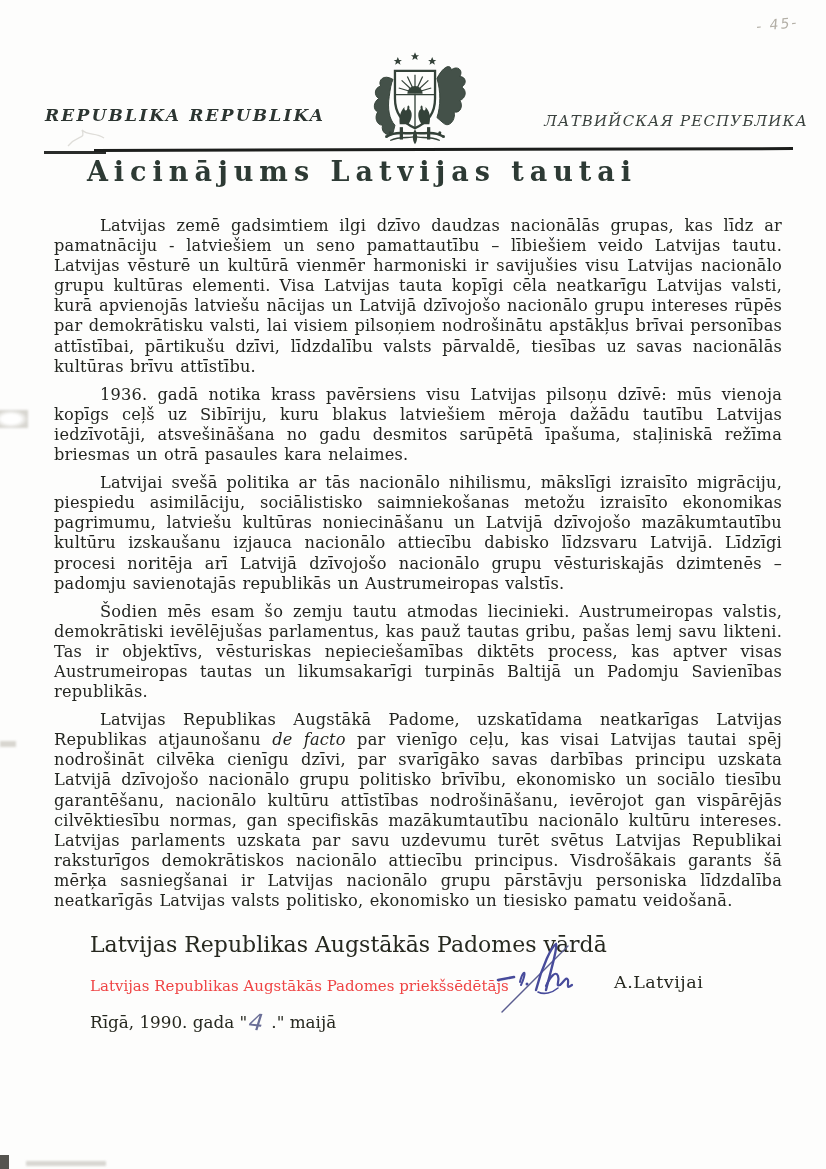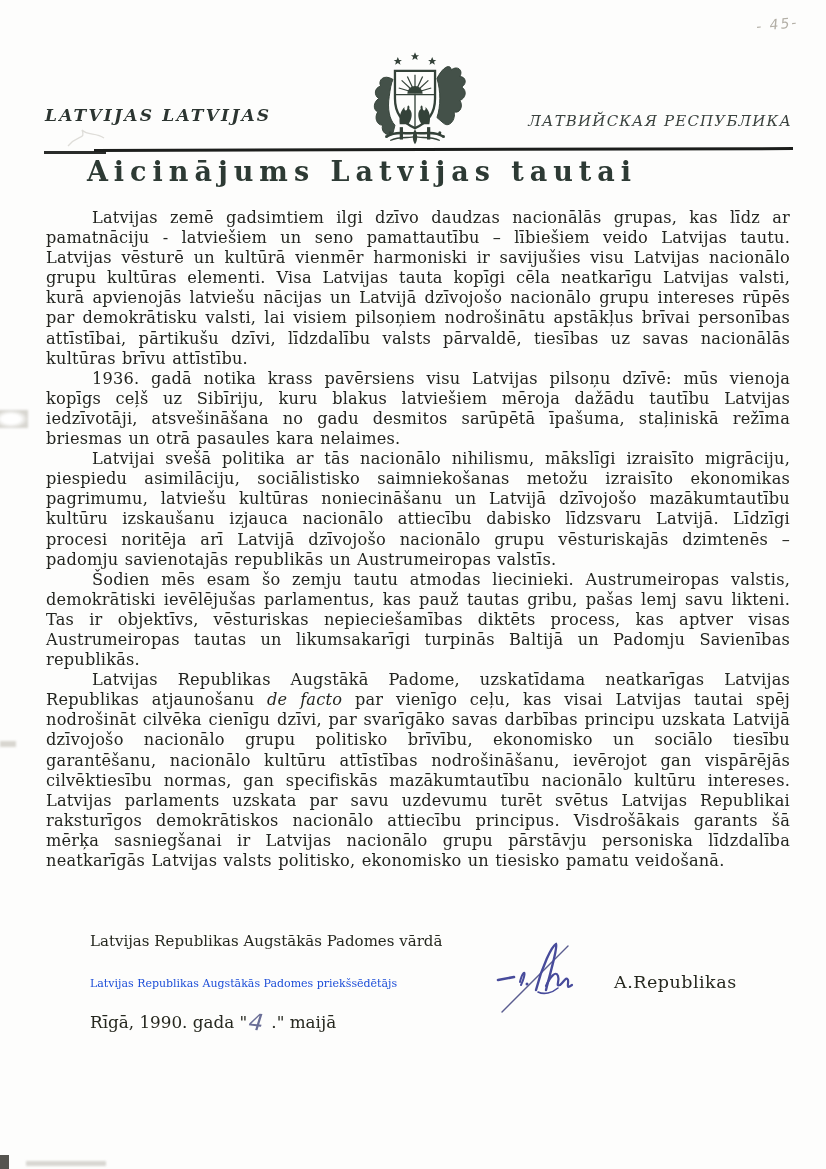--- a/index.html
+++ b/index.html
@@ -13,21 +13,21 @@
     color:#24261f;
   }
   
   .hdr-left{
     position:absolute;left:45px;top:105px;
     font-style:italic;font-weight:bold;
     font-size:17px;letter-spacing:2.2px;
     color:#2c3531;white-space:nowrap;
   }
   .hdr-right{
-    position:absolute;right:34px;top:112px;
+    position:absolute;right:18px;top:112px;
     font-style:italic;font-weight:500;
     font-size:15px;letter-spacing:1.2px;
     color:#3a423e;white-space:nowrap;
   }
   .emblem{position:absolute;left:352px;top:50px;width:126px;height:97px;}
   .emblem svg{width:100%;height:100%;}
   .rule-main{
     position:absolute;left:94px;top:148px;width:699px;height:3.4px;
     background:#1c1e1c;transform:rotate(-0.15deg);
   }
@@ -50,30 +50,30 @@
     color:#2d3a34;
   }
   
   .body-text{
     position:absolute;left:46px;top:208px;width:744px;
     font-size:16.2px;line-height:20.1px;
     text-align:justify;
     letter-spacing:0.2px;word-spacing:1px;
     color:#232520;
   }
-  .body-text p{margin:0;text-indent:46px;}
+  .body-text p{margin:8px;text-indent:46px;}
   .body-text em{}
   
   .on-behalf{
     position:absolute;left:90px;top:932px;
-    font-size:15px;color:#26281f;white-space:nowrap;
+    font-size:22px;color:#26281f;white-space:nowrap;
   }
   .signer-title{
     position:absolute;left:90px;top:977px;
-    font-size:11px;color:#1d4ed8;white-space:nowrap;
+    font-size:15px;color:#ef4444;white-space:nowrap;
   }
   .signer-name{
     position:absolute;left:614px;top:972px;
     font-size:17.5px;letter-spacing:.5px;color:#26281f;white-space:nowrap;
   }
   .signature{position:absolute;left:492px;top:938px;width:120px;height:82px;}
   .date-line{
     position:absolute;left:90px;top:1012px;
     font-size:16.8px;color:#26281f;white-space:nowrap;
   }
@@ -103,21 +103,21 @@
     background:#c9c7c0;filter:blur(1px);opacity:.7;
   }
 </style>
 </head>
 <body>
 
 <div class="page">
 
   <div class="pencil-pageno">- 45-</div>
 
-  <div class="hdr-left">LATVIJAS LATVIJAS</div>
+  <div class="hdr-left">REPUBLIKA REPUBLIKA</div>
   <div class="hdr-right">ЛАТВИЙСКАЯ РЕСПУБЛИКА</div>
 
   <div class="emblem">
     <svg viewBox="0 0 132 100" fill="#344239" stroke="#344239">
 
       <path stroke="none" d="M48 6.5 L49.3 9.6 L52.3 9.6 L49.9 11.6 L50.8 14.6 L48 12.8 L45.2 14.6 L46.1 11.6 L43.7 9.6 L46.7 9.6 Z"></path>
       <path stroke="none" d="M66 1.5 L67.3 4.6 L70.3 4.6 L67.9 6.6 L68.8 9.6 L66 7.8 L63.2 9.6 L64.1 6.6 L61.7 4.6 L64.7 4.6 Z"></path>
       <path stroke="none" d="M84 6.5 L85.3 9.6 L88.3 9.6 L85.9 11.6 L86.8 14.6 L84 12.8 L81.2 14.6 L82.1 11.6 L79.7 9.6 L82.7 9.6 Z"></path>
 
       <path d="M45 21 H87 V50 Q87 72 66 81 Q45 72 45 50 Z" fill="none" stroke-width="2.4"></path>
@@ -181,21 +181,21 @@
       <path d="M10 74 L76 8" stroke-width="1.4" stroke="#5a5d8f"></path>
       <path d="M6 42 L22 39" stroke-width="2.6"></path>
       <path d="M28 44 C30 35 34 31 32 39 C31 43 30 45 29 47" stroke-width="2"></path>
       <circle cx="35" cy="46" r="1.5" fill="#474b9b" stroke="none"></circle>
       <path d="M44 52 C50 28 60 8 64 6 C66 10 58 35 54 52" stroke-width="2.4"></path>
       <path d="M54 48 C58 39 64 32 66 38 C68 43 63 49 68 47 C72 44 74 38 76 42 C77 46 73 52 80 47" stroke-width="2.2"></path>
       <path d="M46 54 C52 57 60 55 66 50" stroke-width="1.6"></path>
     </g>
   </svg>
 
-  <div class="signer-name">A.Republikas</div>
+  <div class="signer-name">A.Latvijai</div>
 
   <div class="date-line"><span>Rīgā, 1990. gada "</span><span class="date-day">4</span><span> ." maijā</span></div>
 
   <div class="blotch-1"></div>
   <div class="blotch-2"></div>
   <div class="mark-bl-dark"></div>
   <div class="mark-bl-smudge"></div>
 
 </div>
 

